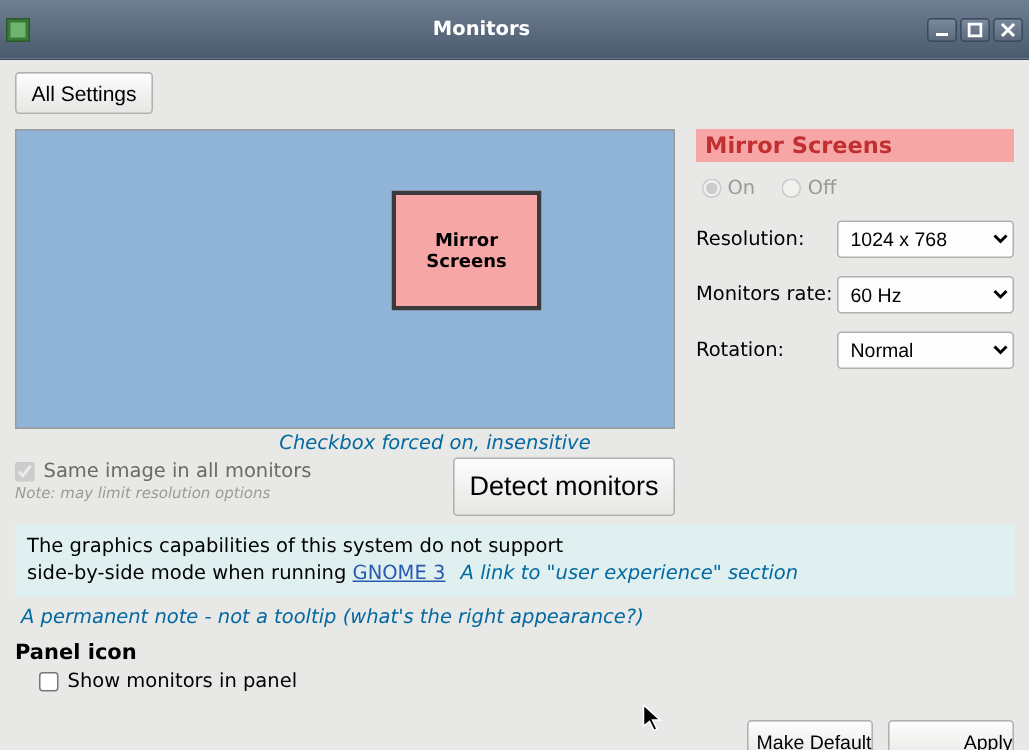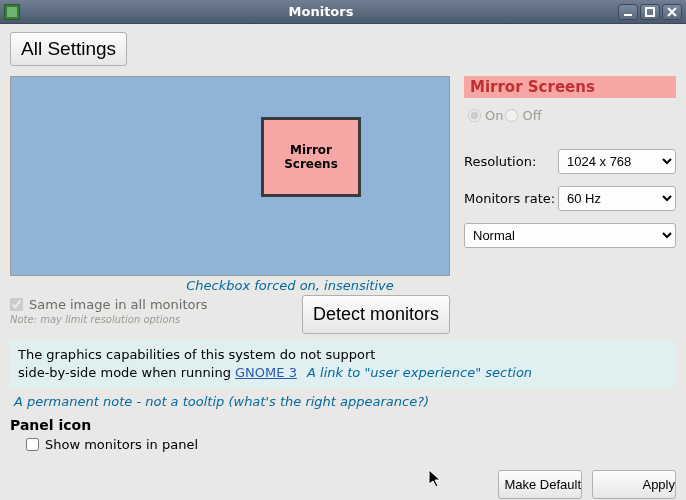--- a/index.html
+++ b/index.html
@@ -7,21 +7,21 @@
     margin: 0;
     padding: 0;
     font-family: "DejaVu Sans", "Liberation Sans", sans-serif;
     font-size: 13px;
     background: #e8e8e6;
     width: 686px;
     height: 500px;
     overflow: hidden;
   }
   .titlebar {
-    height: 24px;
+    height: 40px;
     background: linear-gradient(to bottom, #6f7f91, #4a5b6d);
     display: flex;
     align-items: center;
     color: #fff;
     font-weight: bold;
     font-size: 13px;
     border-bottom: 1px solid #3a4a5c;
   }
   .titlebar-icon {
     width: 16px;
@@ -59,21 +59,21 @@
   }
   .titlebar-btn svg { width: 10px; height: 10px; stroke: #fff; fill: none; stroke-width: 2; }
   .window-body {
     padding: 8px 10px 10px 10px;
   }
   .all-settings {
     padding: 5px 10px;
     background: linear-gradient(to bottom, #fdfdfd, #e6e6e4);
     border: 1px solid #b0b0ae;
     border-radius: 3px;
-    font-size: 19px;
+    font-size: 14px;
     cursor: pointer;
   }
   .main-row {
     display: flex;
     gap: 14px;
     margin-top: 10px;
   }
   .preview-col { flex: 0 0 440px; }
   .preview-area {
     width: 440px;
@@ -145,24 +145,24 @@
   .mirror-header {
     background: #f7a6a6;
     color: #c03030;
     font-weight: bold;
     font-size: 15px;
     padding: 2px 6px;
     margin-bottom: 10px;
   }
   .radio-row {
     display: flex;
-    gap: 2px;
+    gap: 18px;
     align-items: center;
     color: #9a9a98;
-    margin-bottom: 26px;
+    margin-bottom: 14px;
     padding-left: 4px;
   }
   .radio-row input { margin: 0 4px 0 0; }
   .radio-row label { display: flex; align-items: center; }
   .prop-row {
     display: flex;
     align-items: center;
     margin-bottom: 12px;
   }
   .prop-row .plabel { width: 94px; }
@@ -300,20 +300,21 @@
           <option>1024 x 768</option>
         </select>
       </div>
       <div class="prop-row">
         <div class="plabel">Monitors rate:</div>
         <select>
           <option>60 Hz</option>
         </select>
       </div>
       <div class="prop-row">
+        <div class="plabel">Rotation:</div>
         <select>
           <option>Normal</option>
         </select>
       </div>
     </div>
   </div>
 
   <div class="info-box">
     <span>The graphics capabilities of this system do not support</span><br>
     <span>side-by-side mode when running </span><a href="#">GNOME 3</a>

